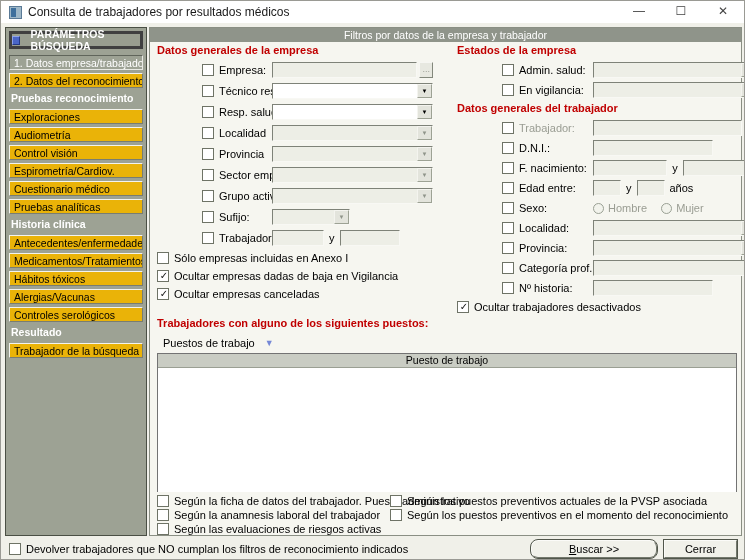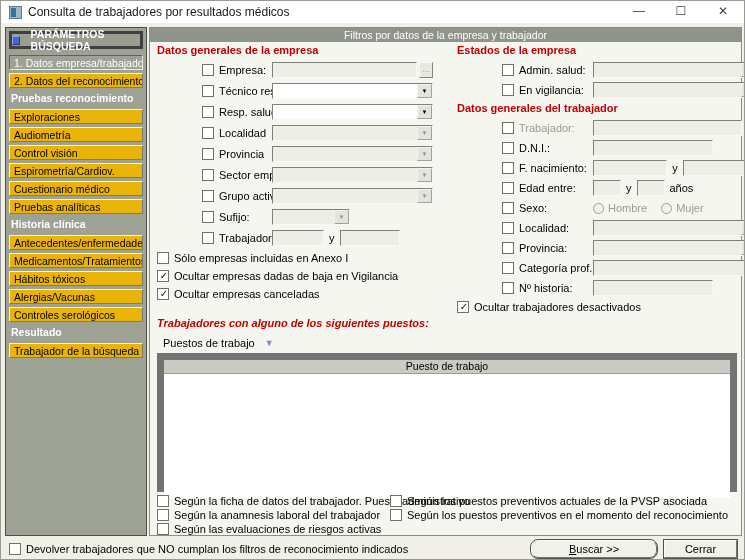--- a/index.html
+++ b/index.html
@@ -62,24 +62,24 @@
   .row-categoria .tb{width:222px;}
   .row-historia .tb{width:120px;}
   .row-trabajadores .tb{width:52px;}
   .row-trabajadores .tb.tb2{width:60px;}
   .sep{margin:0 5px;}
   .suffix{margin-left:5px;}
   .radio{width:11px;height:11px;border:1px solid #9aa094;border-radius:50%;background:#f2f3ec;margin-right:4px;flex:0 0 auto;}
   .radio-lbl{color:#9a9d93;margin-right:14px;}
 
   
-  .puestos-title{position:absolute;left:7px;top:289px;color:var(--accent-red);font-weight:bold;white-space:nowrap;font-style:italic;}
+  .puestos-title{position:absolute;left:7px;top:289px;color:var(--accent-red);font-weight:bold;white-space:nowrap;}
   .puestos-selector{position:absolute;left:13px;top:309px;display:flex;align-items:center;gap:10px;cursor:default;}
   .dd-arrow{color:#7588d6;font-size:9px;}
-  .puestos-table{position:absolute;left:7px;top:325px;width:580px;height:139px;background:#fff;border:7px solid #737373;}
+  .puestos-table{position:absolute;left:7px;top:325px;width:580px;height:139px;background:#fff;border:1px solid #737373;}
   .pt-header{height:14px;background:#c9ccc3;border-bottom:1px solid #9a9f93;text-align:center;line-height:13px;font-size:10.5px;}
   .pt-body{height:124px;background:#fff;}
 
   
   .bot-checks-left{position:absolute;left:7px;top:466px;}
   .bot-checks-right{position:absolute;left:240px;top:466px;}
   .bot-checks-left .c-row,.bot-checks-right .c-row{margin-bottom:1px;height:13px;}
 
   
   .footer{position:absolute;left:0;top:536px;width:100%;height:24px;background:var(--body-bg);display:flex;align-items:center;}

